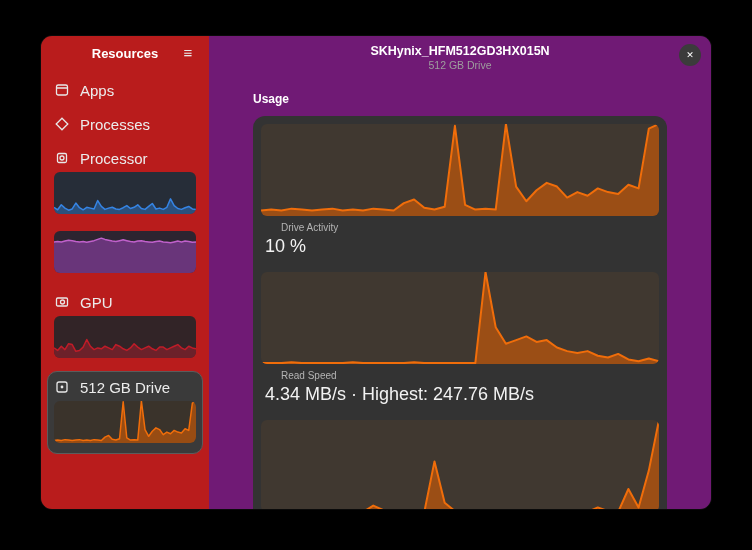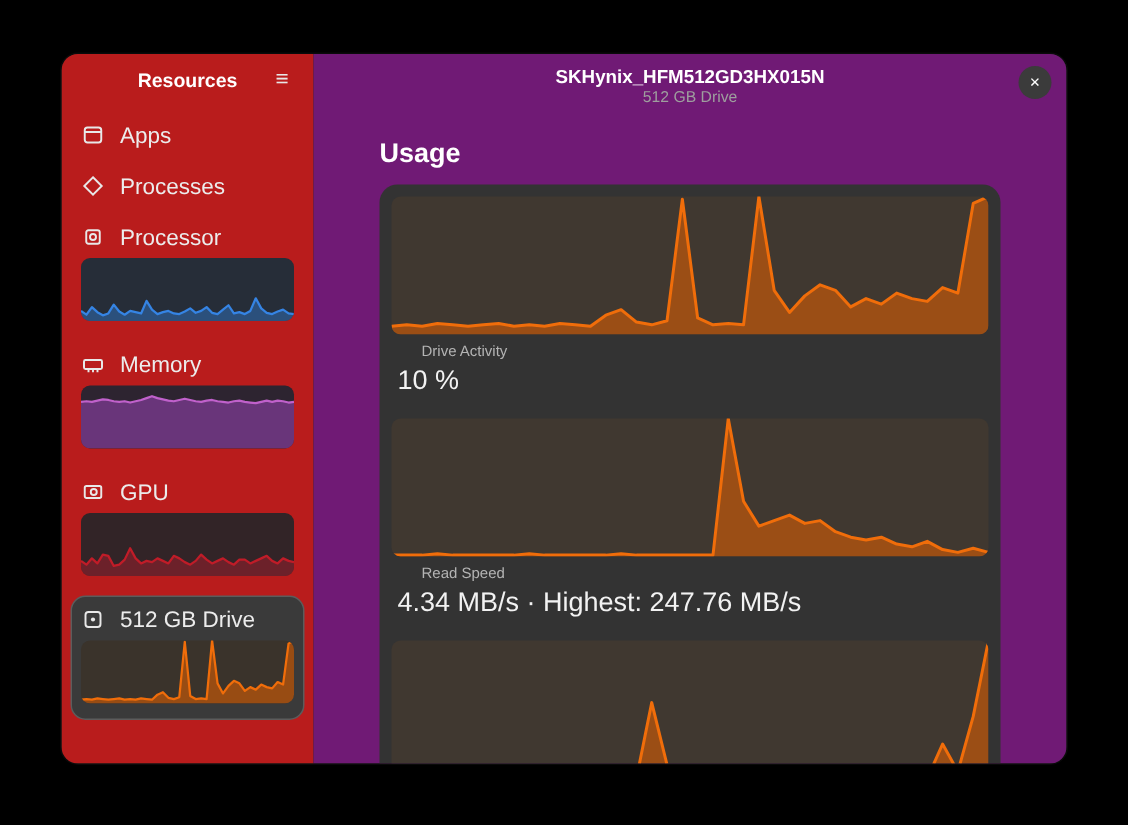--- a/index.html
+++ b/index.html
@@ -25,21 +25,21 @@
 
   
   .main { flex:1; display:flex; flex-direction:column; overflow:hidden; background:#701a75; }
   .main-header { height:42px; flex:none; position:relative; display:flex; flex-direction:column;
     align-items:center; justify-content:center; }
   .main-title { font-size:12.5px; font-weight:bold; color:#fff; }
   .main-subtitle { font-size:10.5px; color:#9e9e9e; margin-top:1px; }
   .close-btn { position:absolute; right:10px; top:8px; width:22px; height:22px; border-radius:50%;
     border:none; background:#3b3b3b; color:#fff; font-size:9px; line-height:22px; text-align:center; cursor:pointer; }
   .content { padding:6px 44px 0; overflow:hidden; }
-  .section-title { font-size:18px; font-weight:bold; color:#fff; margin:8px 0 10px; }
+  .section-title { font-size:12px; font-weight:bold; color:#fff; margin:8px 0 10px; }
   .card { background:#333333; border-radius:12px 12px 0 0; padding:8px 8px 0; }
   .panel { margin-bottom:6px; }
   .panel-chart { display:block; width:100%; height:92px; border-radius:6px; }
   .panel-meta { padding:6px 4px 9px; }
   .panel-label { font-size:10px; color:#b4b4b4;padding-left:16px; }
   .panel-value { font-size:18px; color:#f2f2f2; margin-top:3px; }
 </style>
 </head>
 <body>
 
@@ -82,29 +82,20 @@
           </svg>
           <span class="side-label">Processor</span>
         </div>
         <svg class="mini-chart" viewBox="0 0 100 100" preserveAspectRatio="none" style="background: rgb(38, 45, 56);">
             <polygon points="0,100 0.00,84.00 2.56,90.00 5.13,78.00 7.69,86.00 10.26,91.00 12.82,88.00 15.38,74.00 17.95,85.00 20.51,90.00 23.08,84.00 25.64,86.00 28.21,88.00 30.77,68.00 33.33,82.00 35.90,89.00 38.46,86.00 41.03,84.00 43.59,88.00 46.15,89.00 48.72,85.00 51.28,80.00 53.85,87.00 56.41,84.00 58.97,78.00 61.54,87.00 64.10,89.00 66.67,82.00 69.23,75.00 71.79,88.00 74.36,86.00 76.92,89.00 79.49,84.00 82.05,64.00 84.62,80.00 87.18,87.00 89.74,89.00 92.31,85.00 94.87,82.00 97.44,88.00 100.00,89.00 100,100" fill="rgba(53,132,228,0.40)"></polygon>
             <polyline points="0.00,84.00 2.56,90.00 5.13,78.00 7.69,86.00 10.26,91.00 12.82,88.00 15.38,74.00 17.95,85.00 20.51,90.00 23.08,84.00 25.64,86.00 28.21,88.00 30.77,68.00 33.33,82.00 35.90,89.00 38.46,86.00 41.03,84.00 43.59,88.00 46.15,89.00 48.72,85.00 51.28,80.00 53.85,87.00 56.41,84.00 58.97,78.00 61.54,87.00 64.10,89.00 66.67,82.00 69.23,75.00 71.79,88.00 74.36,86.00 76.92,89.00 79.49,84.00 82.05,64.00 84.62,80.00 87.18,87.00 89.74,89.00 92.31,85.00 94.87,82.00 97.44,88.00 100.00,89.00" fill="none" stroke="#3584e4" stroke-width="1.5" vector-effect="non-scaling-stroke" stroke-linejoin="round"></polyline>
           </svg>
       </div>
 
       <div class="side-item">
-        <div class="side-row">
-          <svg class="glyph" width="16" height="16" viewBox="0 0 16 16" fill="none" stroke="#e8e8e8" stroke-width="1.3">
-            <rect x="2" y="5" width="12" height="6" rx="1"></rect>
-              <line x1="5" y1="11" x2="5" y2="13.2"></line>
-              <line x1="8" y1="11" x2="8" y2="13.2"></line>
-              <line x1="11" y1="11" x2="11" y2="13.2"></line>
-          </svg>
-          <span class="side-label">Memory</span>
-        </div>
         <svg class="mini-chart" viewBox="0 0 100 100" preserveAspectRatio="none" style="background: rgb(45, 36, 48);">
             <polygon points="0,100 0.00,26.00 2.56,25.00 5.13,26.00 7.69,24.00 10.26,22.00 12.82,23.00 15.38,25.00 17.95,26.00 20.51,25.00 23.08,27.00 25.64,25.00 28.21,23.00 30.77,20.00 33.33,17.00 35.90,20.00 38.46,22.00 41.03,24.00 43.59,25.00 46.15,23.00 48.72,21.00 51.28,23.00 53.85,25.00 56.41,26.00 58.97,24.00 61.54,23.00 64.10,25.00 66.67,26.00 69.23,27.00 71.79,25.00 74.36,24.00 76.92,26.00 79.49,27.00 82.05,28.00 84.62,26.00 87.18,24.00 89.74,26.00 92.31,24.00 94.87,25.00 97.44,27.00 100.00,26.00 100,100" fill="rgba(145,65,172,0.60)"></polygon>
             <polyline points="0.00,26.00 2.56,25.00 5.13,26.00 7.69,24.00 10.26,22.00 12.82,23.00 15.38,25.00 17.95,26.00 20.51,25.00 23.08,27.00 25.64,25.00 28.21,23.00 30.77,20.00 33.33,17.00 35.90,20.00 38.46,22.00 41.03,24.00 43.59,25.00 46.15,23.00 48.72,21.00 51.28,23.00 53.85,25.00 56.41,26.00 58.97,24.00 61.54,23.00 64.10,25.00 66.67,26.00 69.23,27.00 71.79,25.00 74.36,24.00 76.92,26.00 79.49,27.00 82.05,28.00 84.62,26.00 87.18,24.00 89.74,26.00 92.31,24.00 94.87,25.00 97.44,27.00 100.00,26.00" fill="none" stroke="#c061cb" stroke-width="1.5" vector-effect="non-scaling-stroke" stroke-linejoin="round"></polyline>
           </svg>
       </div>
 
       <div class="side-item">
         <div class="side-row">
           <svg class="glyph" width="16" height="16" viewBox="0 0 16 16" fill="none" stroke="#e8e8e8" stroke-width="1.3">
             <rect x="2.5" y="4" width="11" height="8" rx="1.2"></rect>

